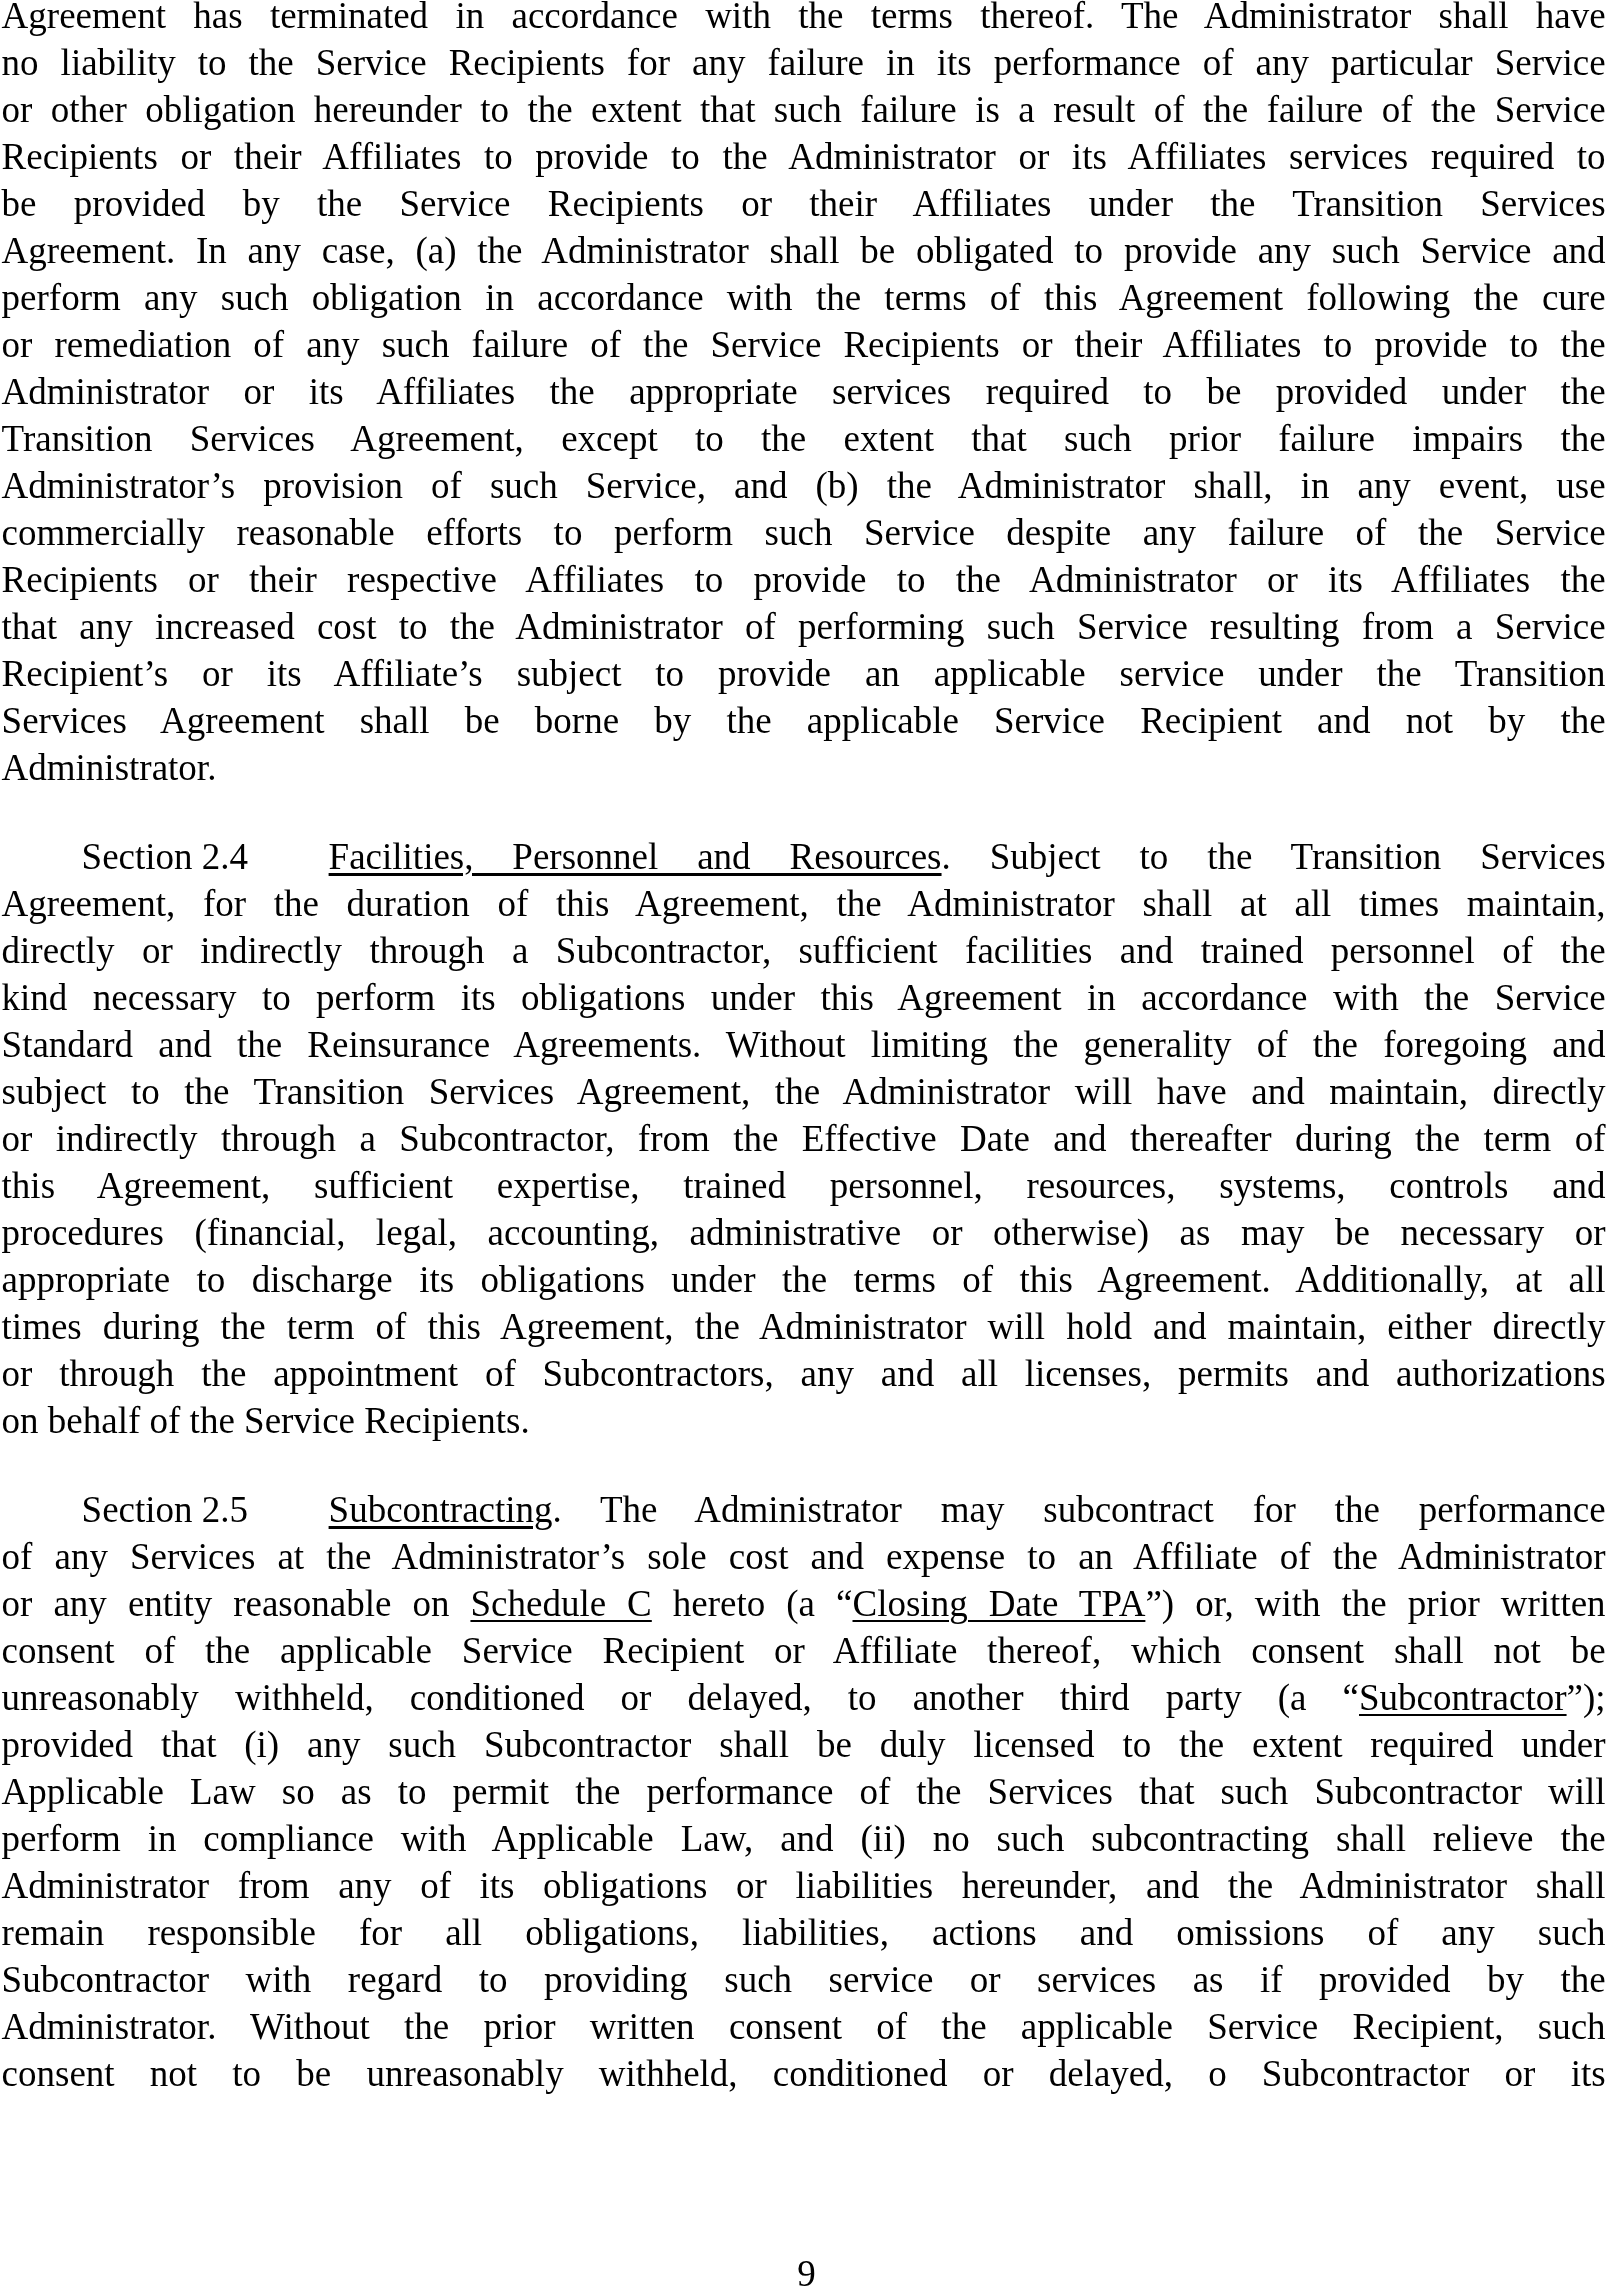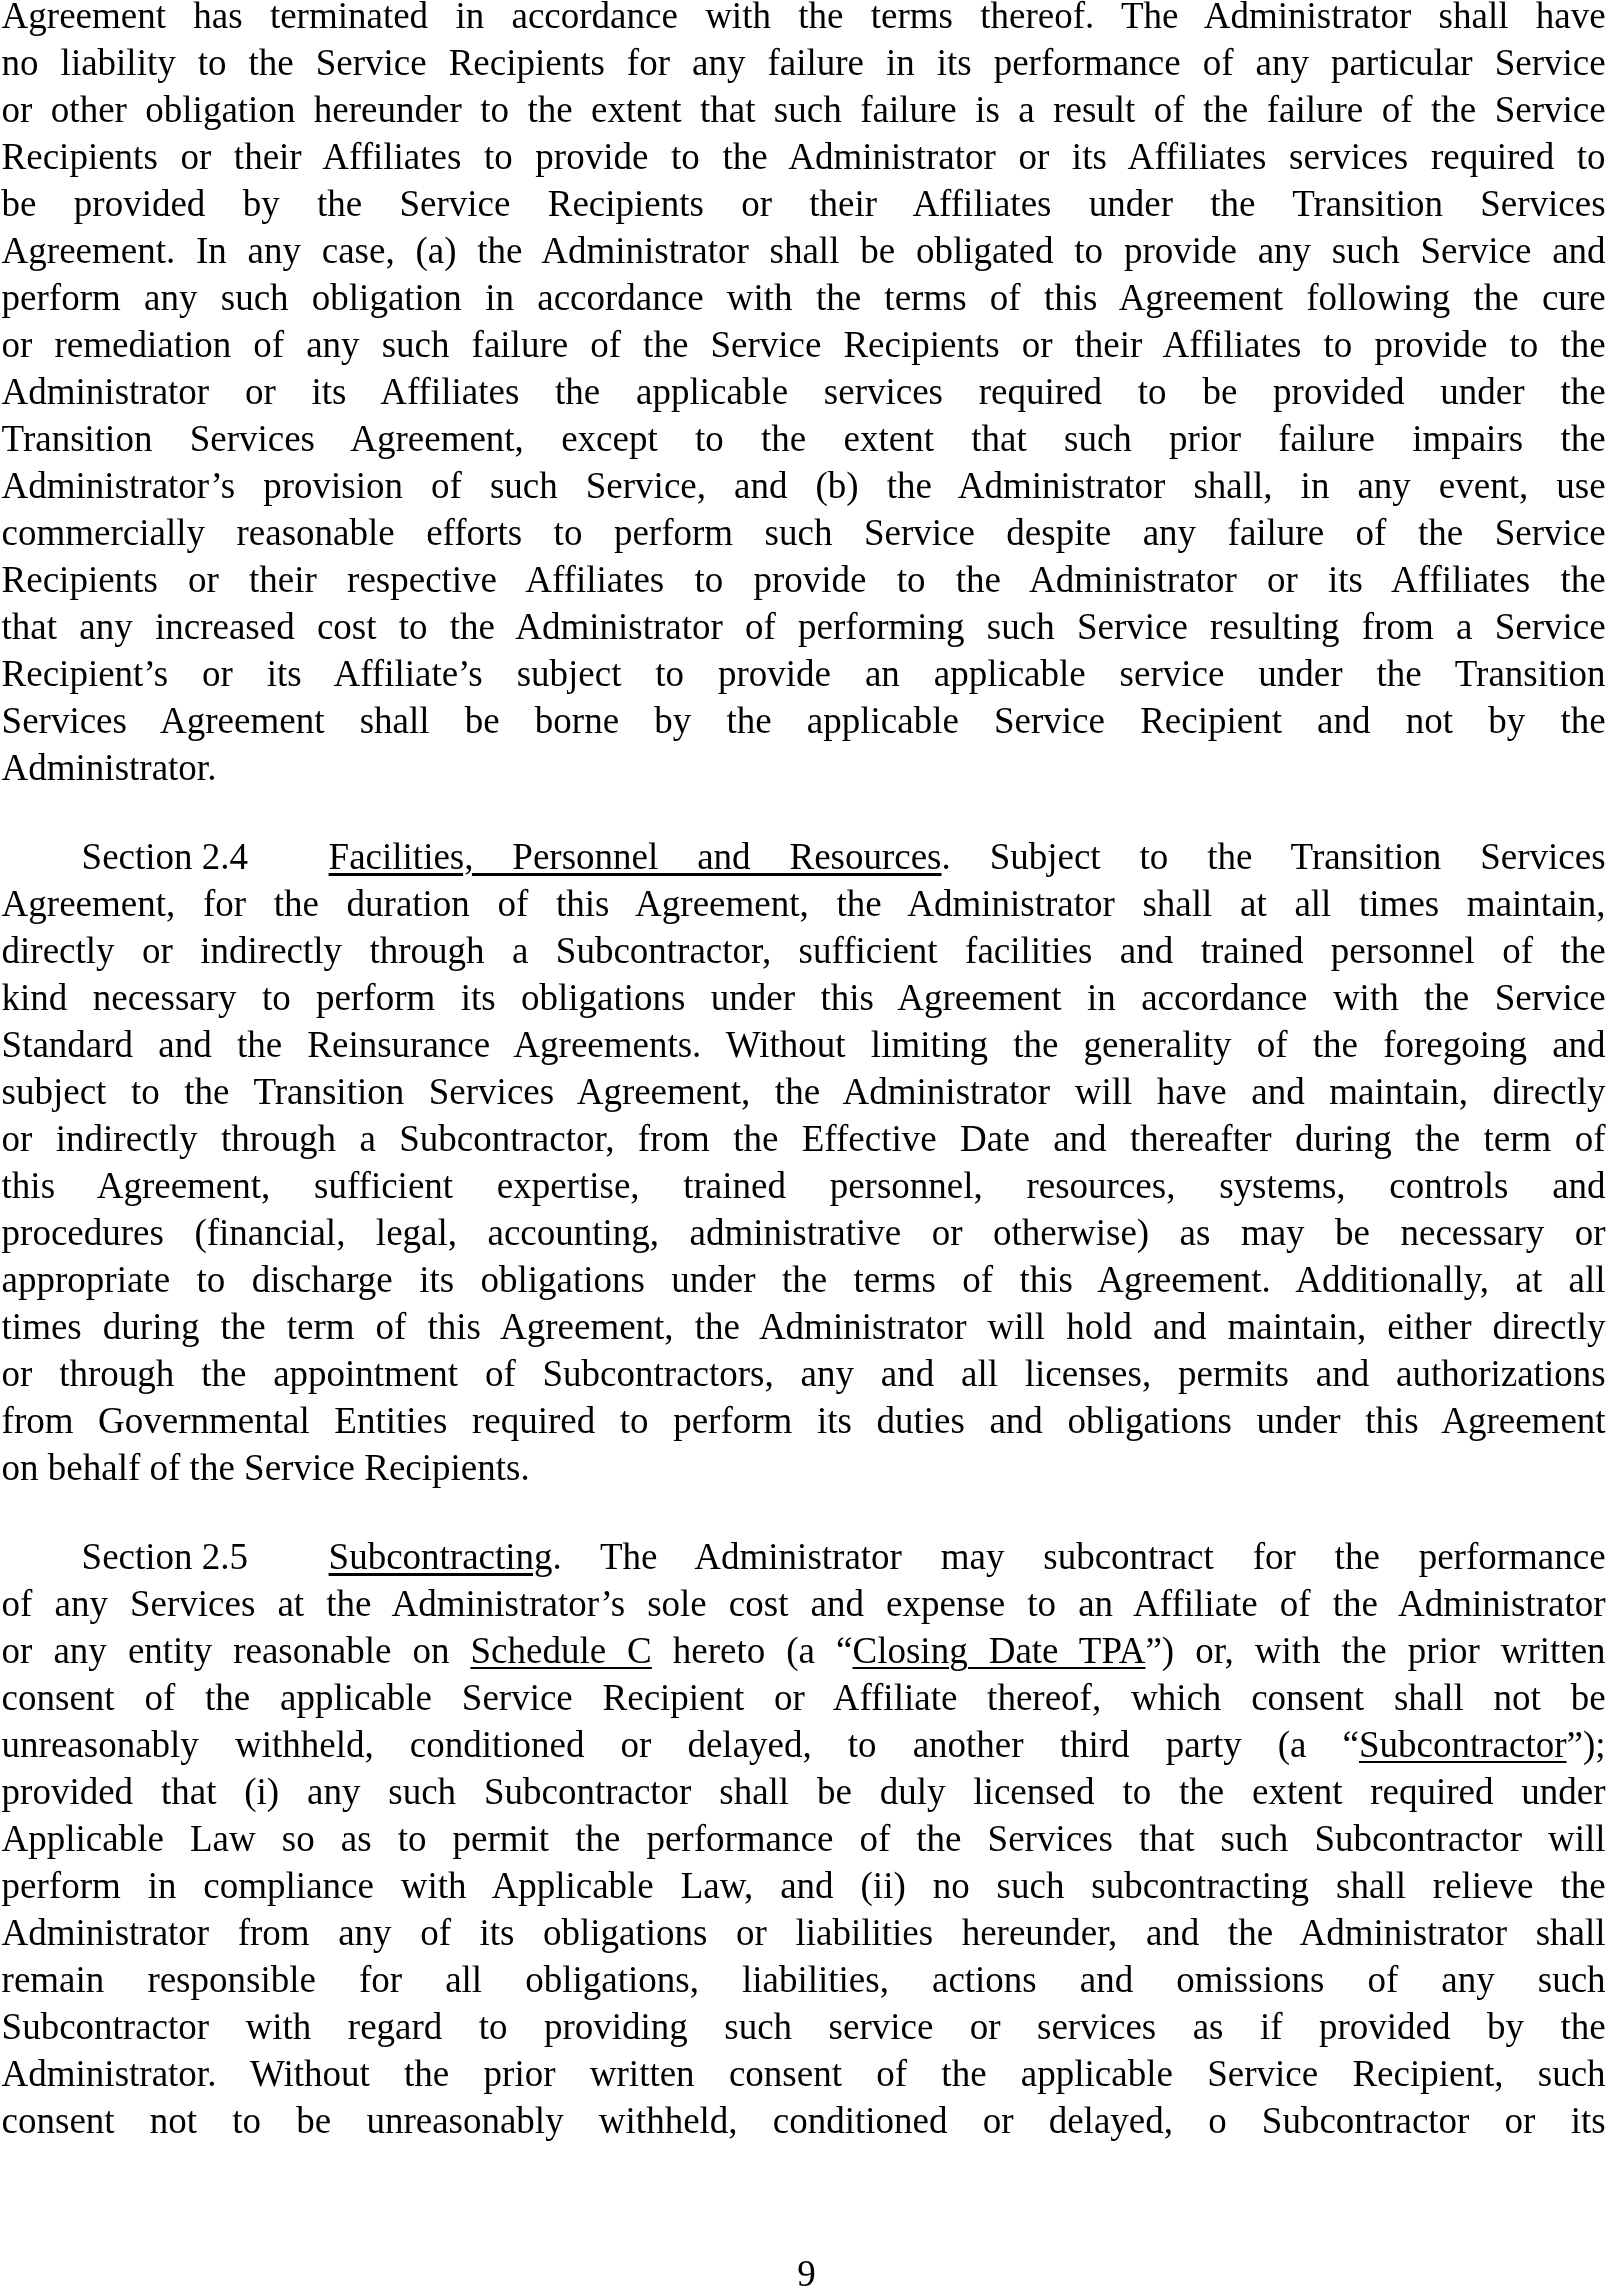--- a/index.html
+++ b/index.html
@@ -29,21 +29,21 @@
 
   <div class="para" id="p1">
       <span class="line">Agreement has terminated in accordance with the terms thereof.  The Administrator shall have</span>
       <span class="line">no liability to the Service Recipients for any failure in its performance of any particular Service</span>
       <span class="line">or other obligation hereunder to the extent that such failure is a result of the failure of the Service</span>
       <span class="line">Recipients or their Affiliates to provide to the Administrator or its Affiliates services required to</span>
       <span class="line">be provided by the Service Recipients or their Affiliates under the Transition Services</span>
       <span class="line">Agreement. In any case, (a) the Administrator shall be obligated to provide any such Service and</span>
       <span class="line">perform any such obligation in accordance with the terms of this Agreement following the cure</span>
       <span class="line">or remediation of any such failure of the Service Recipients or their Affiliates to provide to the</span>
-      <span class="line">Administrator or its Affiliates the applicable services required to be provided under the</span>
+      <span class="line">Administrator or its Affiliates the appropriate services required to be provided under the</span>
       <span class="line">Transition Services Agreement, except to the extent that such prior failure impairs the</span>
       <span class="line">Administrator’s provision of such Service, and (b) the Administrator shall, in any event, use</span>
       <span class="line">commercially reasonable efforts to perform such Service despite any failure of the Service</span>
       <span class="line">Recipients or their respective Affiliates to provide to the Administrator or its Affiliates the</span>
       <span class="line">that any increased cost to the Administrator of performing such Service resulting from a Service</span>
       <span class="line">Recipient’s or its Affiliate’s subject to provide an applicable service under the Transition</span>
       <span class="line">Services Agreement shall be borne by the applicable Service Recipient and not by the</span>
       <span class="line last">Administrator.</span>
     </div>
 
@@ -54,21 +54,20 @@
         <span class="line">directly or indirectly through a Subcontractor, sufficient facilities and trained personnel of the</span>
         <span class="line">kind necessary to perform its obligations under this Agreement in accordance with the Service</span>
         <span class="line">Standard and the Reinsurance Agreements. Without limiting the generality of the foregoing and</span>
         <span class="line">subject to the Transition Services Agreement, the Administrator will have and maintain, directly</span>
         <span class="line">or indirectly through a Subcontractor, from the Effective Date and thereafter during the term of</span>
         <span class="line">this Agreement, sufficient expertise, trained personnel, resources, systems, controls and</span>
         <span class="line">procedures (financial, legal, accounting, administrative or otherwise) as may be necessary or</span>
         <span class="line">appropriate to discharge its obligations under the terms of this Agreement. Additionally, at all</span>
         <span class="line">times during the term of this Agreement, the Administrator will hold and maintain, either directly</span>
         <span class="line">or through the appointment of Subcontractors, any and all licenses, permits and authorizations</span>
-        <span class="line">from Governmental Entities required to perform its duties and obligations under this Agreement</span>
         <span class="line last">on behalf of the Service Recipients.</span>
       </div>
   </div>
 
   <div class="para">
     <span class="line"><span class="sec-num">Section 2.5</span><span class="u">Subcontracting</span><span>. The Administrator may subcontract for the performance</span></span>
     <span class="line">of any Services at the Administrator’s sole cost and expense to an Affiliate of the Administrator</span>
     <span class="line"><span>or any entity reasonable on </span><span class="u" style="text-decoration-thickness:1.6px">Schedule C</span><span> hereto (a “</span><span class="u" style="text-decoration-thickness:1.6px">Closing Date TPA</span><span>”) or, with the prior written</span></span>
     <span class="line">consent of the applicable Service Recipient or Affiliate thereof, which consent shall not be</span>
     <span class="line"><span>unreasonably withheld, conditioned or delayed, to another third party (a “</span><span class="u" style="text-decoration-thickness:1.6px">Subcontractor</span><span>”);</span></span>

